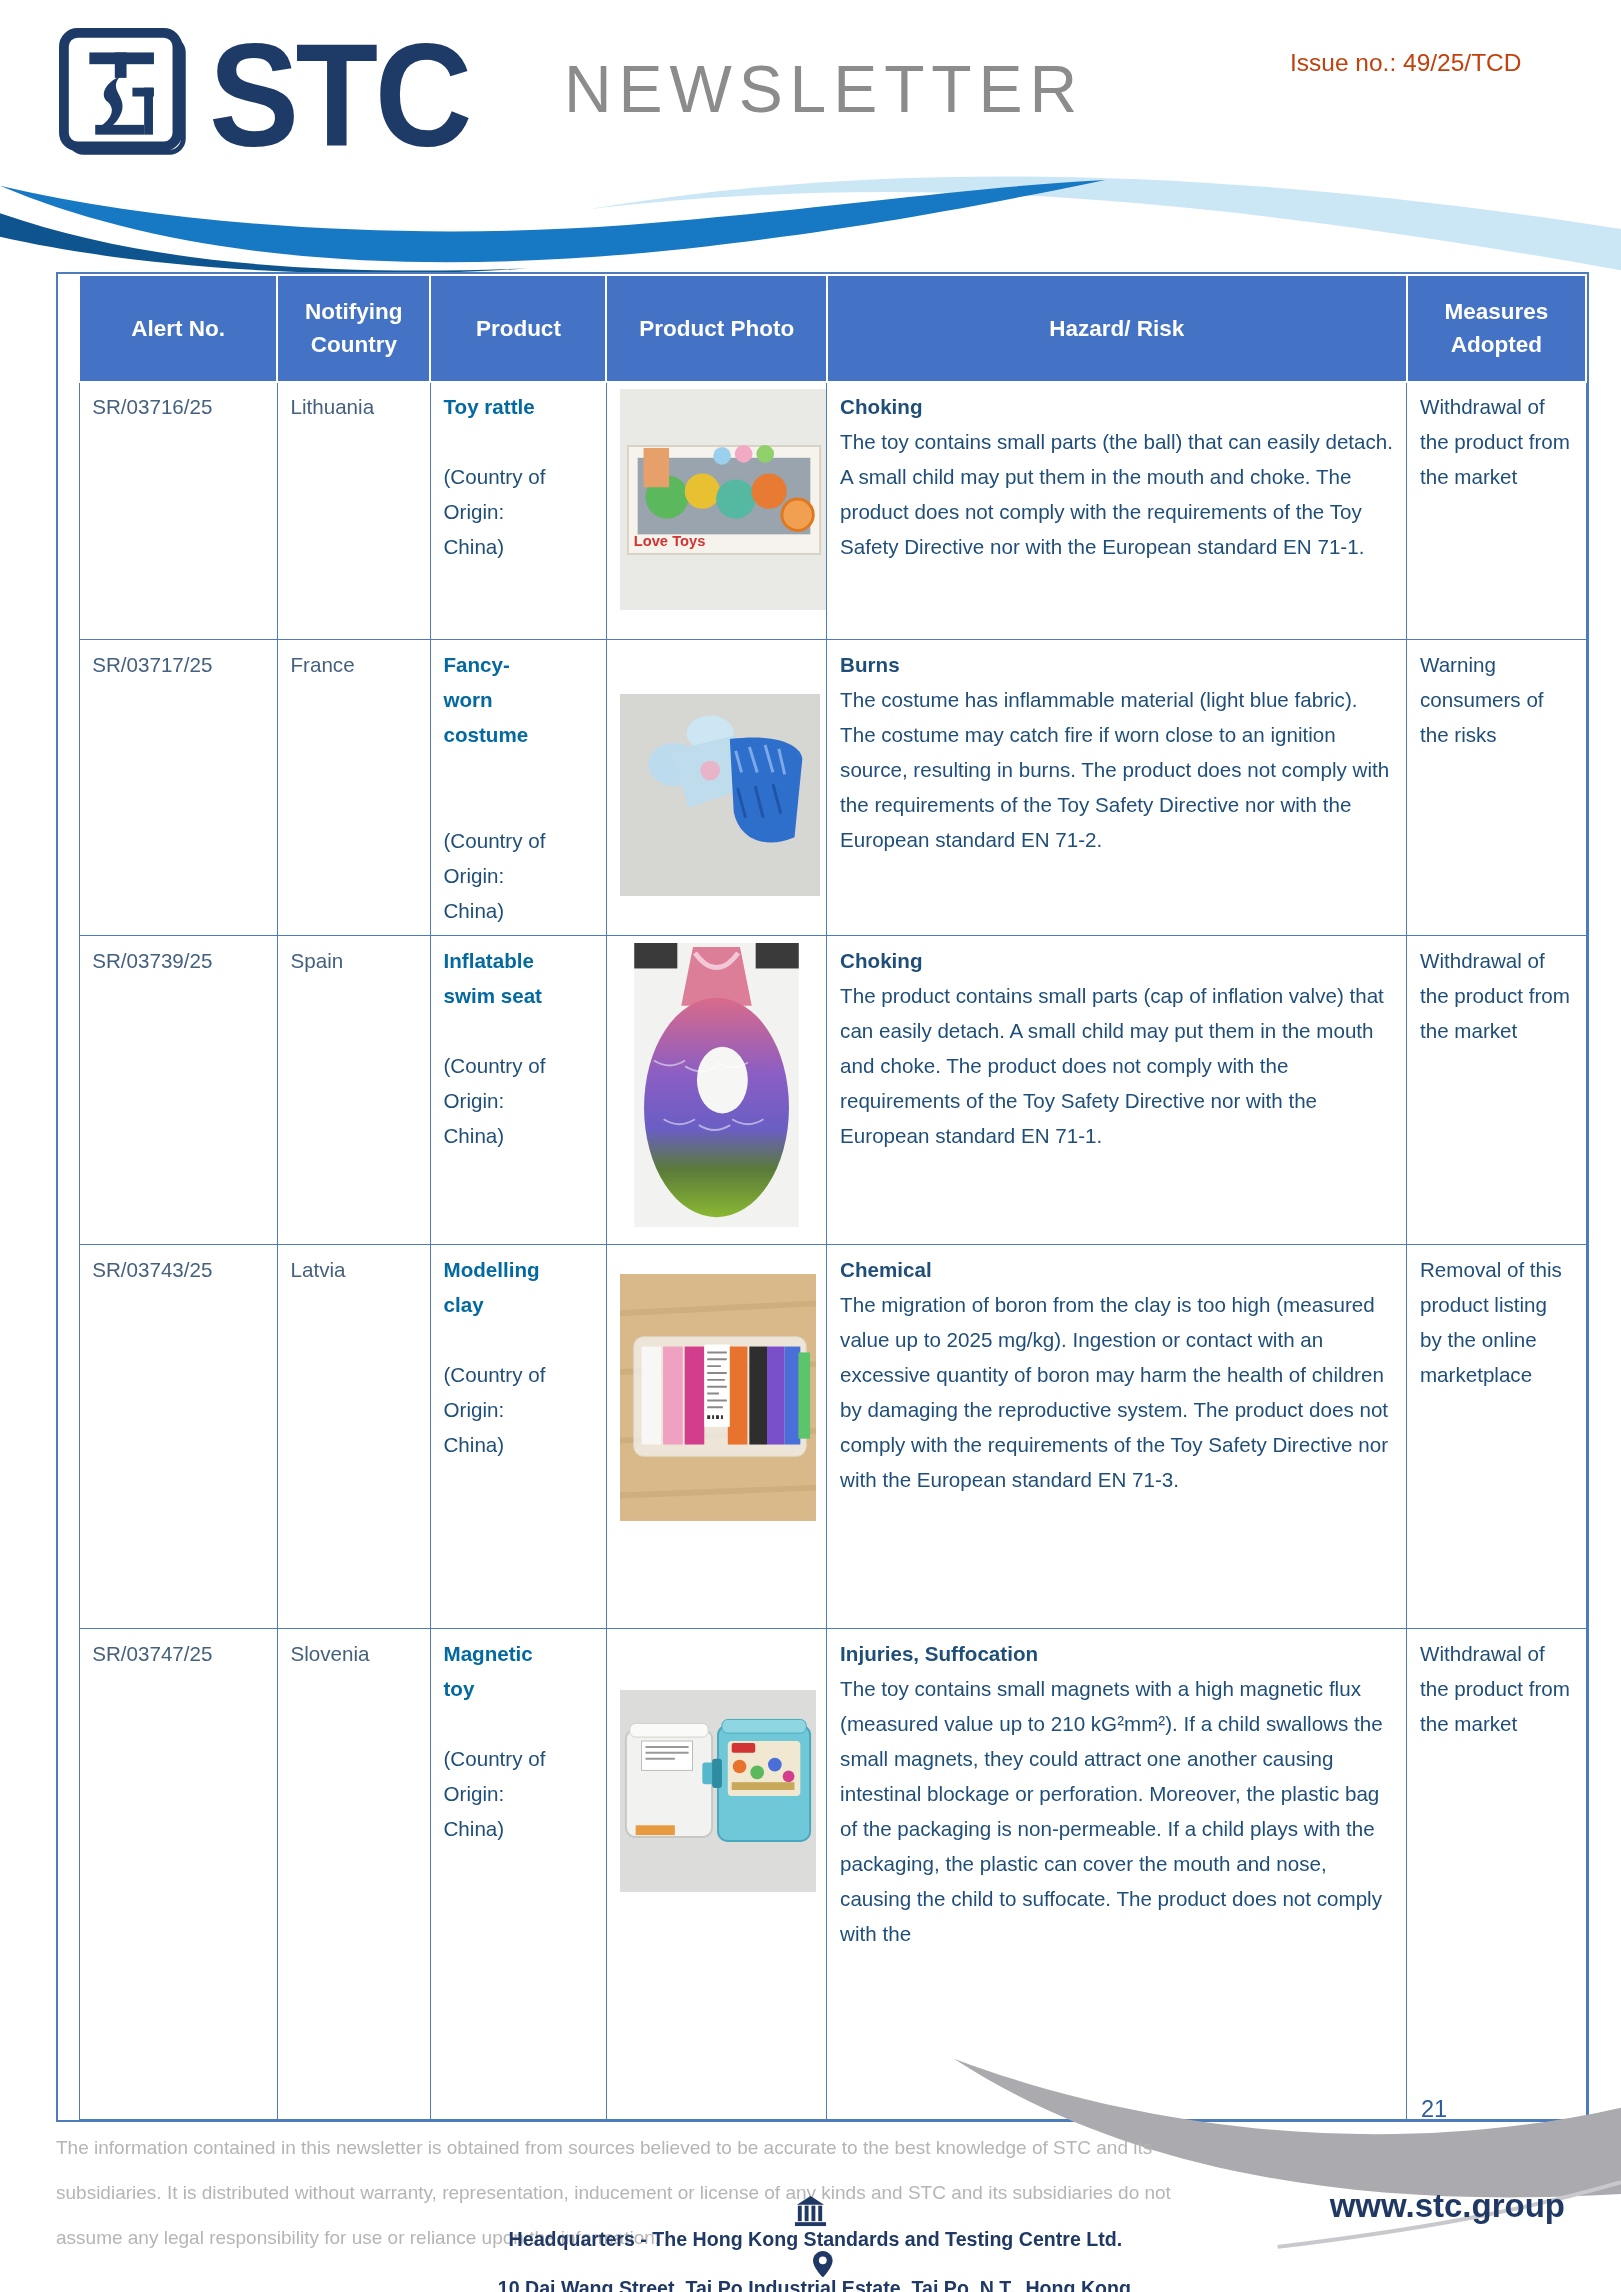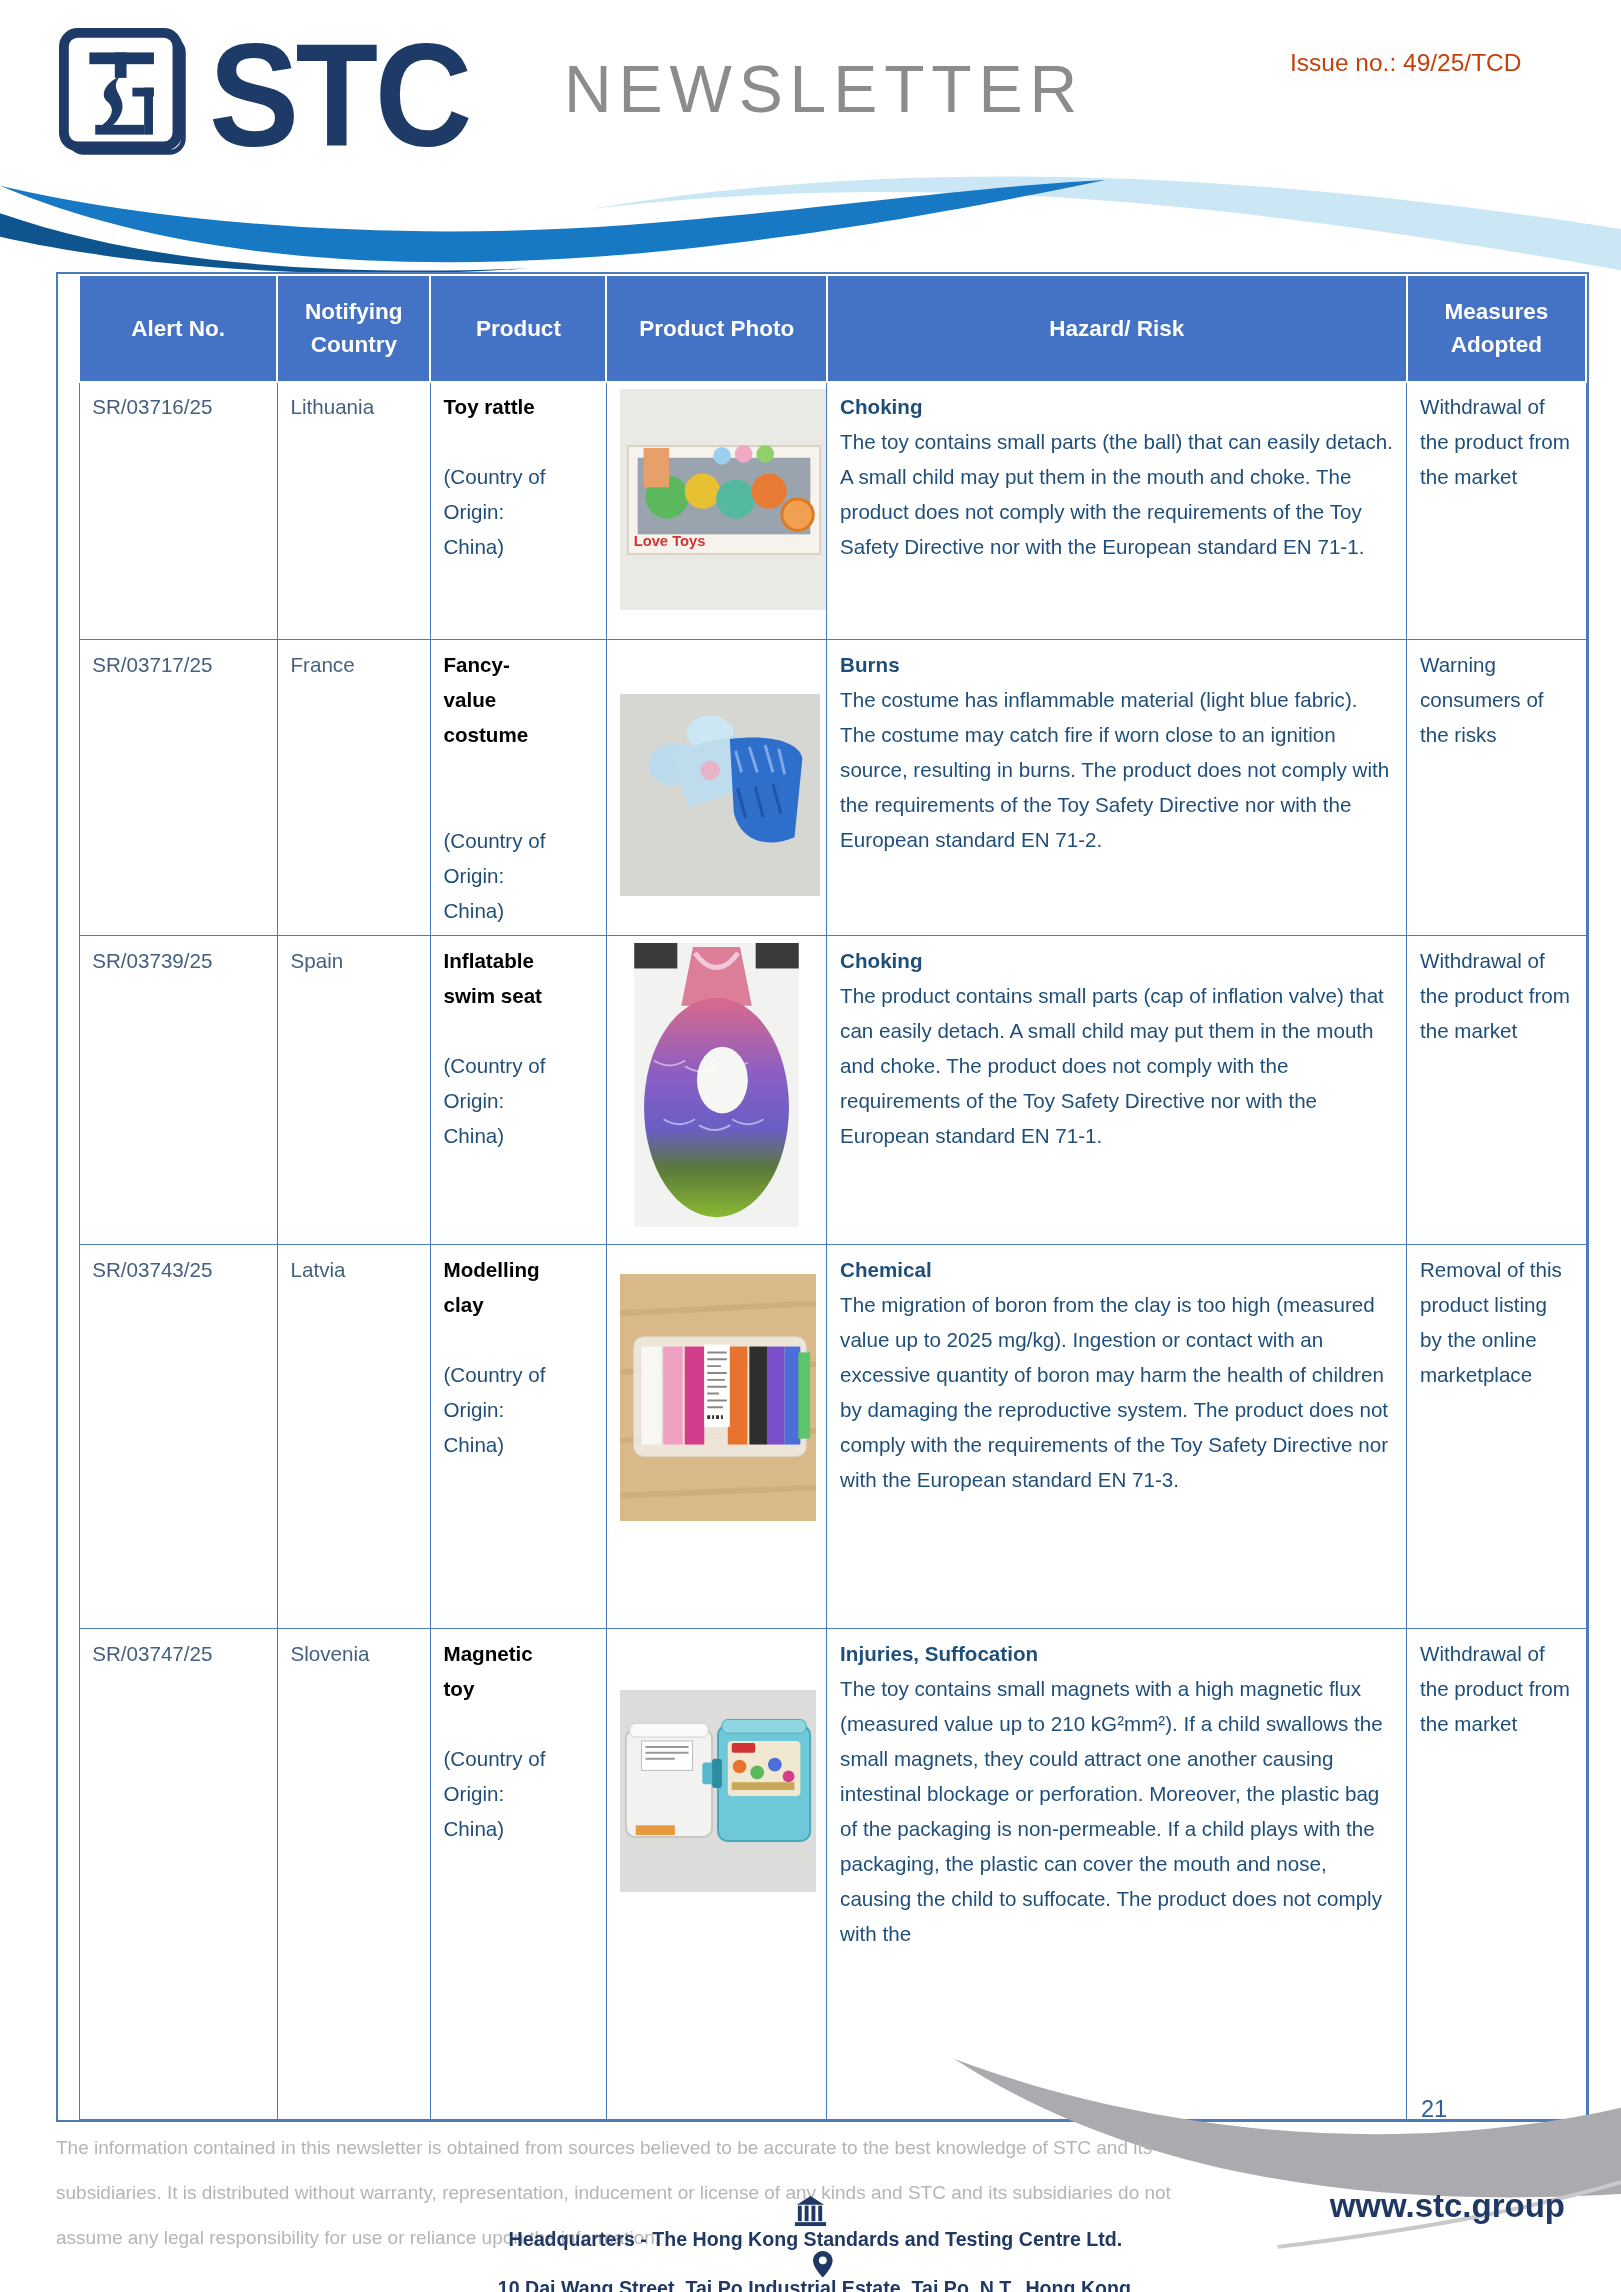--- a/index.html
+++ b/index.html
@@ -27,21 +27,21 @@
   th{
     background:#4472c4;color:#ffffff;font-weight:bold;font-size:22.5px;
     text-align:center;vertical-align:middle;border:2px solid #ffffff;
     padding:7.8px 5.9px;line-height:33px;height:89px;
   }
   td{
     border:1px solid #4c7cbe;vertical-align:top;padding:6.9px 12.7px;
     font-size:20.6px;line-height:35px;color:#1f4e79;overflow:hidden;
   }
   .c-alert,.c-country{color:#44607e;}
-  .product-name{font-weight:bold;white-space:pre-line;color:#000000;}
+  .product-name{font-weight:bold;white-space:pre-line;color:#0369a1;}
   .origin{white-space:pre-line;margin-top:35px;}
   .origin.gap2{margin-top:71px;}
   .origin .bold{font-weight:normal;}
   .hz-title{font-weight:bold;}
   .photo-cell{text-align:center;}
   .photo-cell svg{display:inline-block;}
   
   .gray-swoosh{position:absolute;right:0;top:2045px;width:667px;height:247px;}
   .disclaimer{
     position:absolute;left:56px;top:2125px;width:1176px;
@@ -140,21 +140,21 @@
       <div>The toy contains small parts (the ball) that can easily detach. A small child may put them in the mouth and choke. The product does not comply with the requirements of the Toy Safety Directive nor with the European standard EN 71-1.</div>
     </td>
     <td>Withdrawal of the product from the market</td>
   </tr>
 
   <tr style="height:289px">
     <td class="c-alert">SR/03717/25</td>
     <td class="c-country">France</td>
     <td>
       <div class="product-name">Fancy-
-value
+worn
 costume</div>
       <div class="origin gap2"><span>(Country of
 Origin:
 </span><span class="bold">China</span><span>)</span></div>
     </td>
     <td class="photo-cell" style="padding-top:54px">
       <svg width="200" height="202" viewBox="0 0 204 206">
         <rect width="204" height="206" fill="#d6d6d3"></rect>
         <ellipse cx="55" cy="72" rx="26" ry="22" fill="#bcdcee"></ellipse>
         <ellipse cx="92" cy="40" rx="24" ry="18" fill="#cce6f4"></ellipse>

